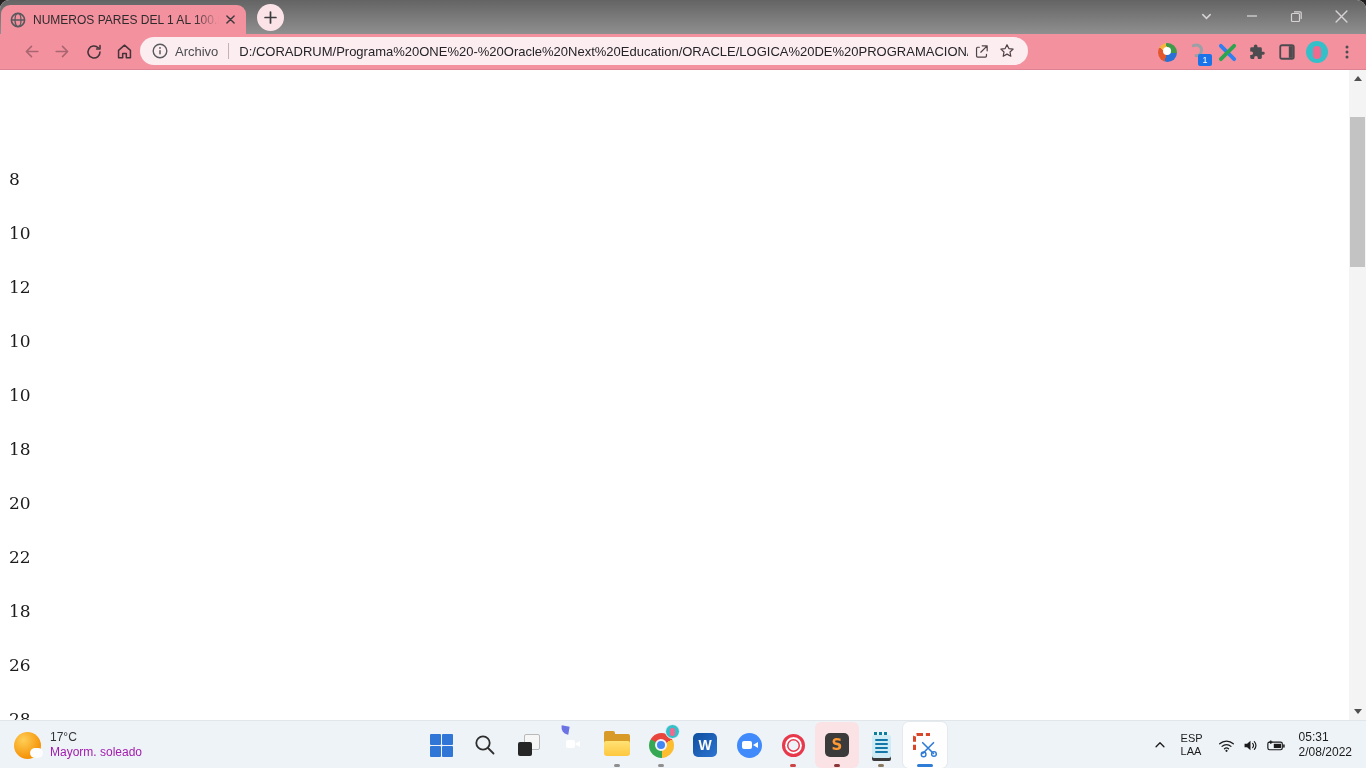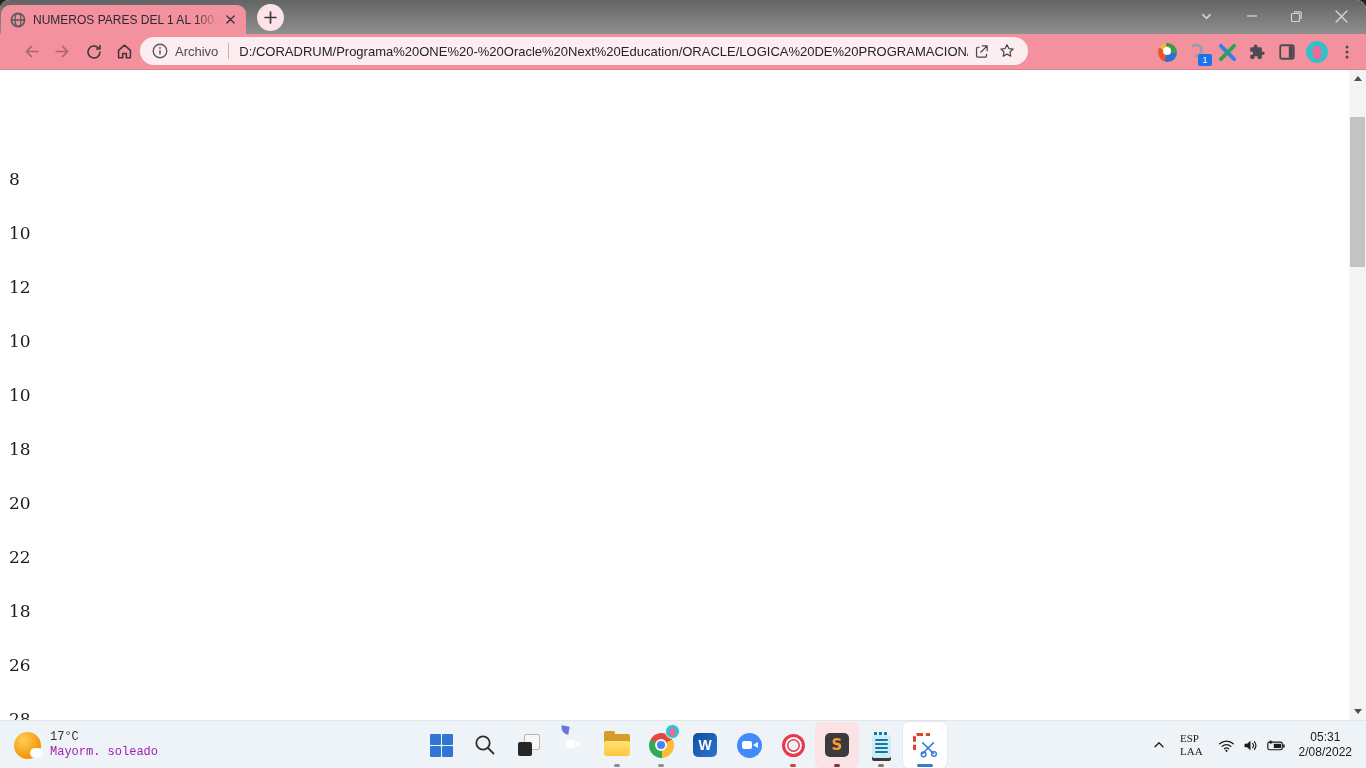--- a/index.html
+++ b/index.html
@@ -53,21 +53,21 @@
 
   
   .sbar{position:absolute;top:70px;right:0;bottom:0;width:17px;background:#f4f4f4;}
   .sb-arrow{position:absolute;left:0;width:17px;height:17px;display:flex;align-items:center;justify-content:center;}
   .tri-up{width:0;height:0;border-left:4px solid transparent;border-right:4px solid transparent;border-bottom:5px solid #505050;}
   .tri-dn{width:0;height:0;border-left:4px solid transparent;border-right:4px solid transparent;border-top:5px solid #505050;}
   .sb-thumb{position:absolute;left:1px;top:47px;width:15px;height:150px;background:#c3c3c3;}
 
   
   .taskbar{position:absolute;left:0;right:0;bottom:0;height:48px;background:#eef3f8;border-top:1px solid rgba(0,0,0,.05);box-sizing:border-box;}
-  .weather{position:absolute;left:8px;top:0;height:48px;display:flex;align-items:center;gap:9px;padding:0 6px;font-family:Liberation Mono, monospace;}
+  .weather{position:absolute;left:8px;top:0;height:48px;display:flex;align-items:center;gap:9px;padding:0 6px;}
   .wicon{width:27px;height:27px;border-radius:50%;background:radial-gradient(circle at 35% 30%,#ffcf57,#f59307 70%);position:relative;}
   .wicon::after{content:"";position:absolute;right:-2px;bottom:1px;width:13px;height:10px;border-radius:7px;background:#fdfdfd;}
   .wtext{font-size:12px;line-height:15px;color:#333;}
   .wtext .cond{color:#a21caf;}
   .tb-center{position:absolute;left:419px;top:1px;display:flex;}
   .tb-btn{width:44px;height:46px;position:relative;display:flex;align-items:center;justify-content:center;border-radius:6px;}
   .indicator{position:absolute;bottom:1px;left:50%;transform:translateX(-50%);width:6px;height:3px;border-radius:2px;background:#8f8f8f;}
   .indicator.red{background:#c44;}
   .indicator.darkred{background:#8b3636;}
   .indicator.brown{background:#8a7a60;}
@@ -116,24 +116,24 @@
   .ic-chat{position:relative;width:26px;height:26px;}
   .ic-chat .bub{width:24px;height:24px;border-radius:50%;background:#6b72e3;position:relative;}
   .ic-chat .bub::after{content:"";position:absolute;left:1px;bottom:-2px;width:8px;height:8px;background:#6b72e3;
      border-radius:0 0 0 7px;transform:rotate(10deg);}
   .ic-chat .cam{position:absolute;left:6px;top:8px;width:9px;height:8px;background:#fff;border-radius:2px;}
   .ic-chat .cam::after{content:"";position:absolute;right:-5px;top:1px;width:0;height:0;
      border-top:3px solid transparent;border-bottom:3px solid transparent;border-right:5px solid #fff;}
 
   
   .tray{position:absolute;right:4px;top:0;height:48px;display:flex;align-items:center;}
-  .tray-btn{height:40px;display:flex;align-items:center;justify-content:flex-end;padding:0 7px;border-radius:4px;font-family:Liberation Serif, serif;}
+  .tray-btn{height:40px;display:flex;align-items:center;justify-content:flex-end;padding:0 7px;border-radius:4px;}
   .lang{font-size:11px;line-height:13px;color:#1b1b1b;text-align:left;}
   .sysicons{display:flex;align-items:center;gap:7px;padding:0 8px;}
-  .clock{font-size:12px;line-height:15px;color:#1b1b1b;text-align:center;padding:0 10px 0 6px;}
+  .clock{font-size:12px;line-height:15px;color:#1b1b1b;text-align:left;padding:0 10px 0 6px;}
 </style>
 </head>
 <body>
 
 <div class="browser">
 
   <div class="tabstrip">
     <div class="tab">
       <svg class="tab-fav" viewBox="0 0 16 16">
         <circle cx="8" cy="8" r="6.6" fill="none" stroke="#57585c" stroke-width="1.6"></circle>

